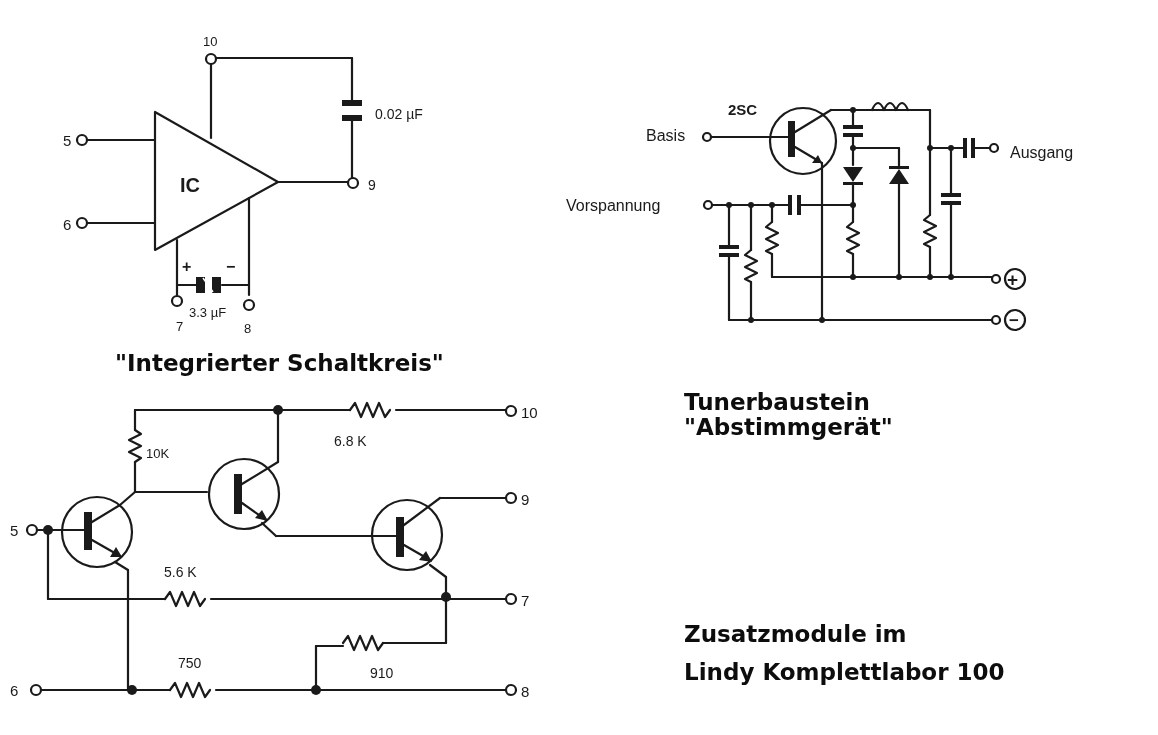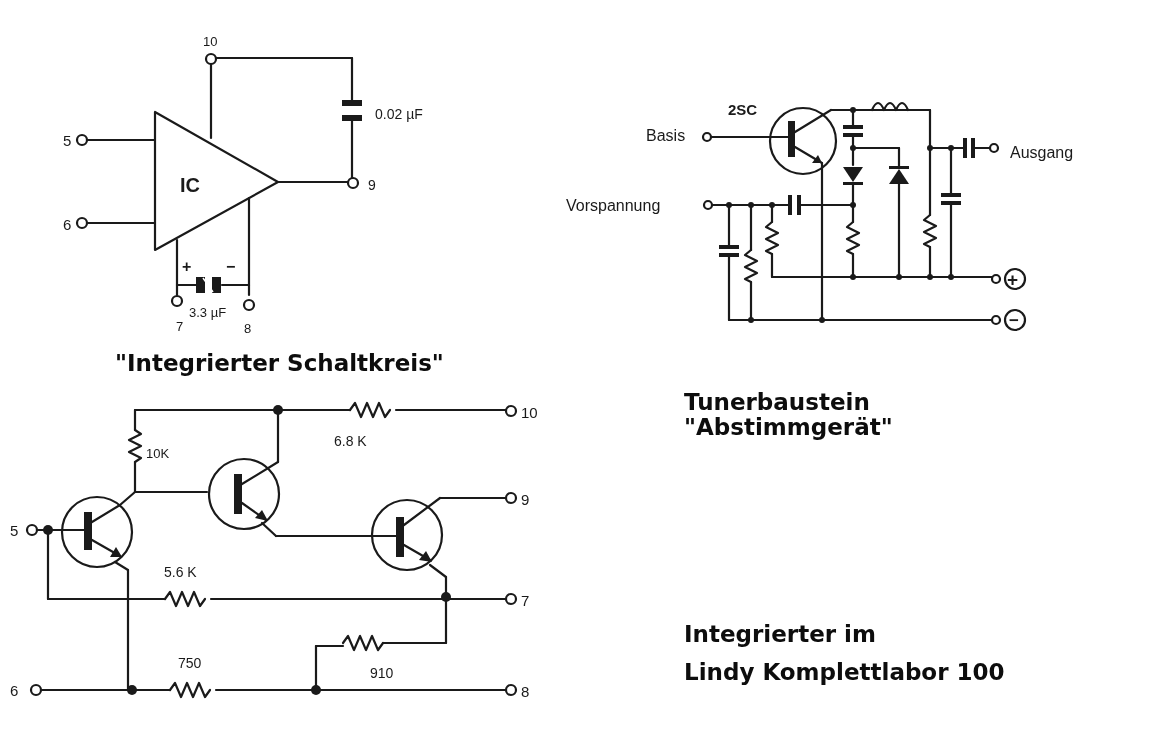--- a/index.html
+++ b/index.html
@@ -235,14 +235,14 @@
     <circle class="dot" cx="316" cy="690" r="5"></circle>
     <circle class="term" cx="511" cy="690" r="5"></circle>
     <text class="lbl" x="521" y="697" font-size="15">8</text>
     <text class="lbl" x="178" y="668" font-size="14">750</text>
   </g>
 </svg>
 
 <div class="caption" style="left:115px; top:347px;">"Integrierter Schaltkreis"</div>
 <div class="caption" style="left:684px; top:378px;margin-top:8px;">Tunerbaustein</div>
 <div class="caption" style="left:684px; top:411px;">"Abstimmgerät"</div>
-<div class="caption" style="left:684px; top:618px;">Integrierter im</div>
+<div class="caption" style="left:684px; top:618px;">Zusatzmodule im</div>
 <div class="caption" style="left:684px; top:656px;">Lindy Komplettlabor 100</div>
 
 </body></html>

